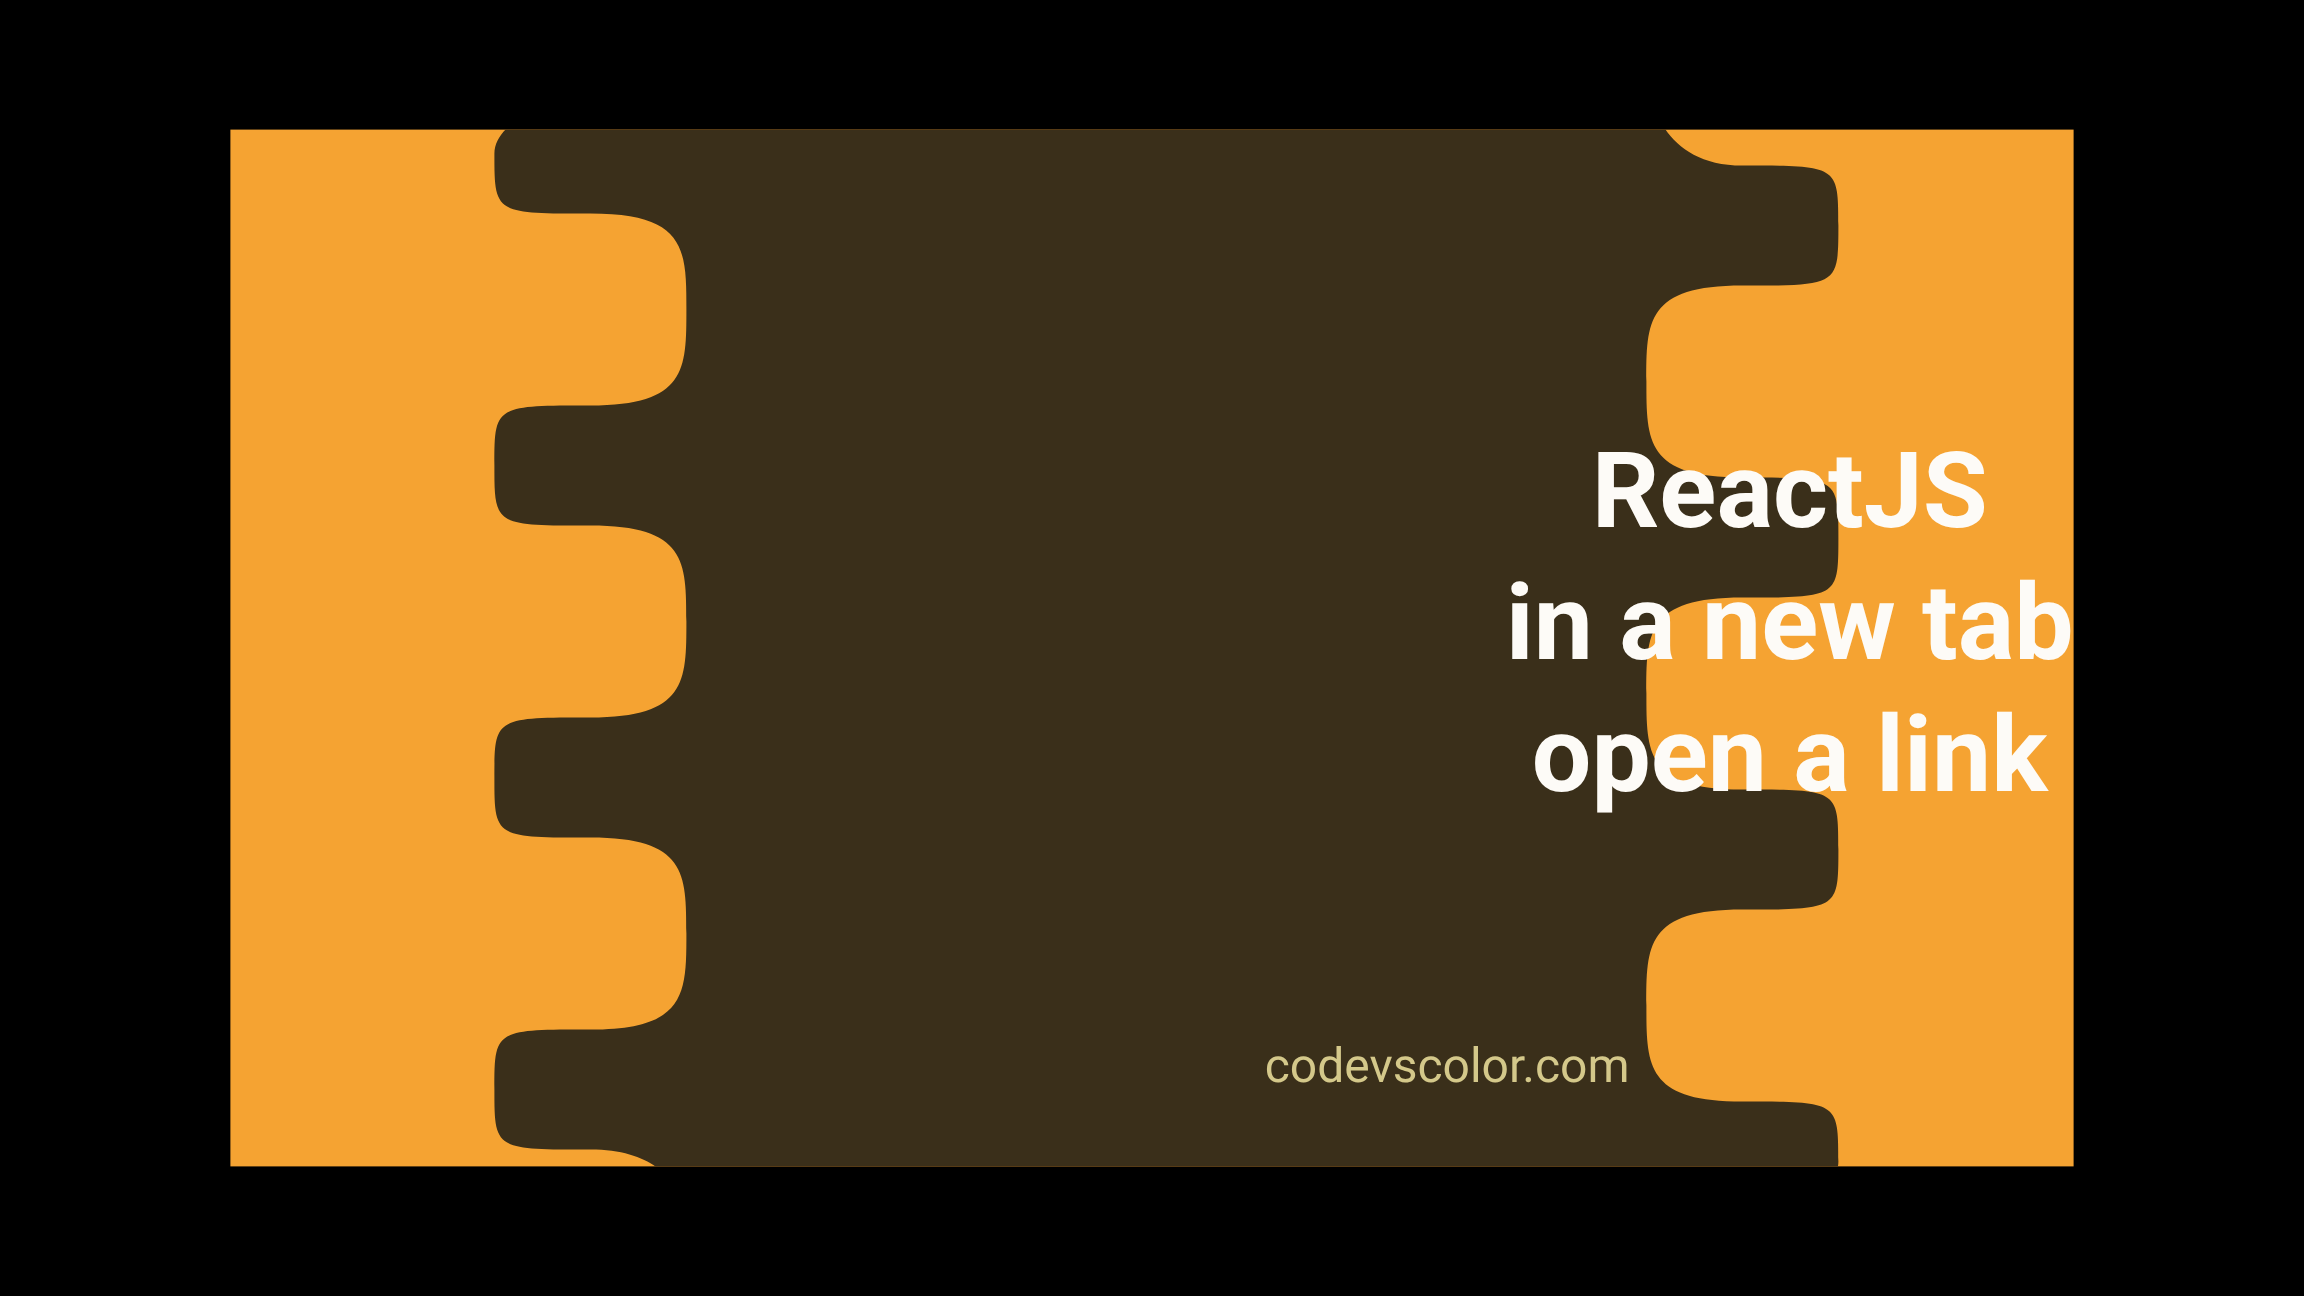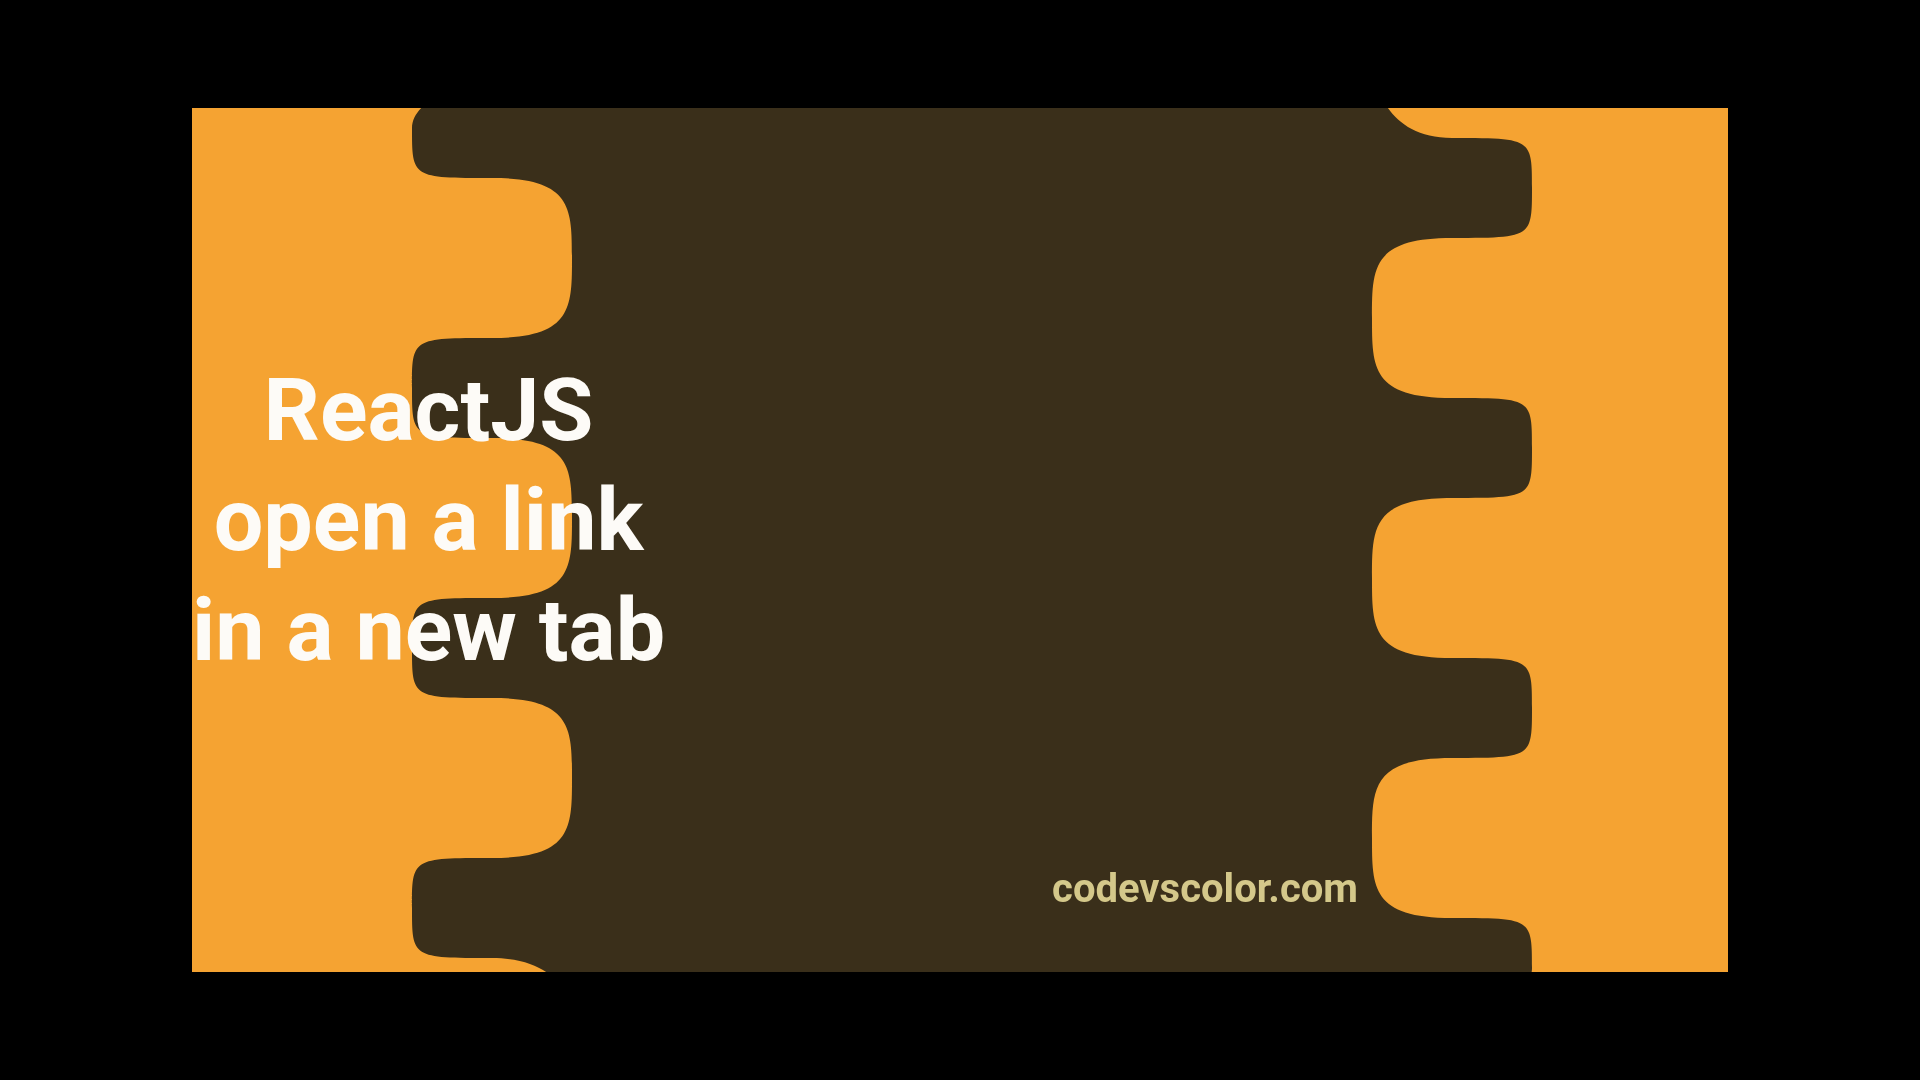--- a/index.html
+++ b/index.html
@@ -35,41 +35,41 @@
     }
     
     .content {
       position: absolute;
       top: 0;
       left: 0;
       width: 100%;
       height: 100%;
       display: flex;
       flex-direction: column;
-      align-items: flex-start;
+      align-items: flex-end;
       justify-content: center;
       z-index: 2;
     }
     
     .title {
       color: #fdfbf7;
       font-size: 88px;
       font-weight: 700;
       text-align: center;
       line-height: 1.25;
       margin-top: -40px;
     }
     
     .watermark {
       position: absolute;
       bottom: 60px;
       right: 370px;
       color: #d4c88a;
       font-size: 40px;
-      font-weight: 700;
+      font-weight: 400;
       z-index: 3;
     }
   </style>
 </head>
 <body>
 
 <div class="card">
   <div class="blob-container">
     <svg width="1536" height="864" viewBox="0 0 1536 864" xmlns="http://www.w3.org/2000/svg">
       <path fill="#3a2f1a" d="
@@ -107,19 +107,19 @@
         C 220 70 220 70 220 20
         C 220 -30 380 -50 380 -50
         Z
       "></path>
     </svg>
   </div>
 
   <div class="content">
     <div class="title">
       <div>ReactJS</div>
+      <div>in a new tab</div>
       <div>open a link</div>
-      <div>in a new tab</div>
     </div>
   </div>
 
   <div class="watermark">codevscolor.com</div>
 </div>
 
 </body></html>

